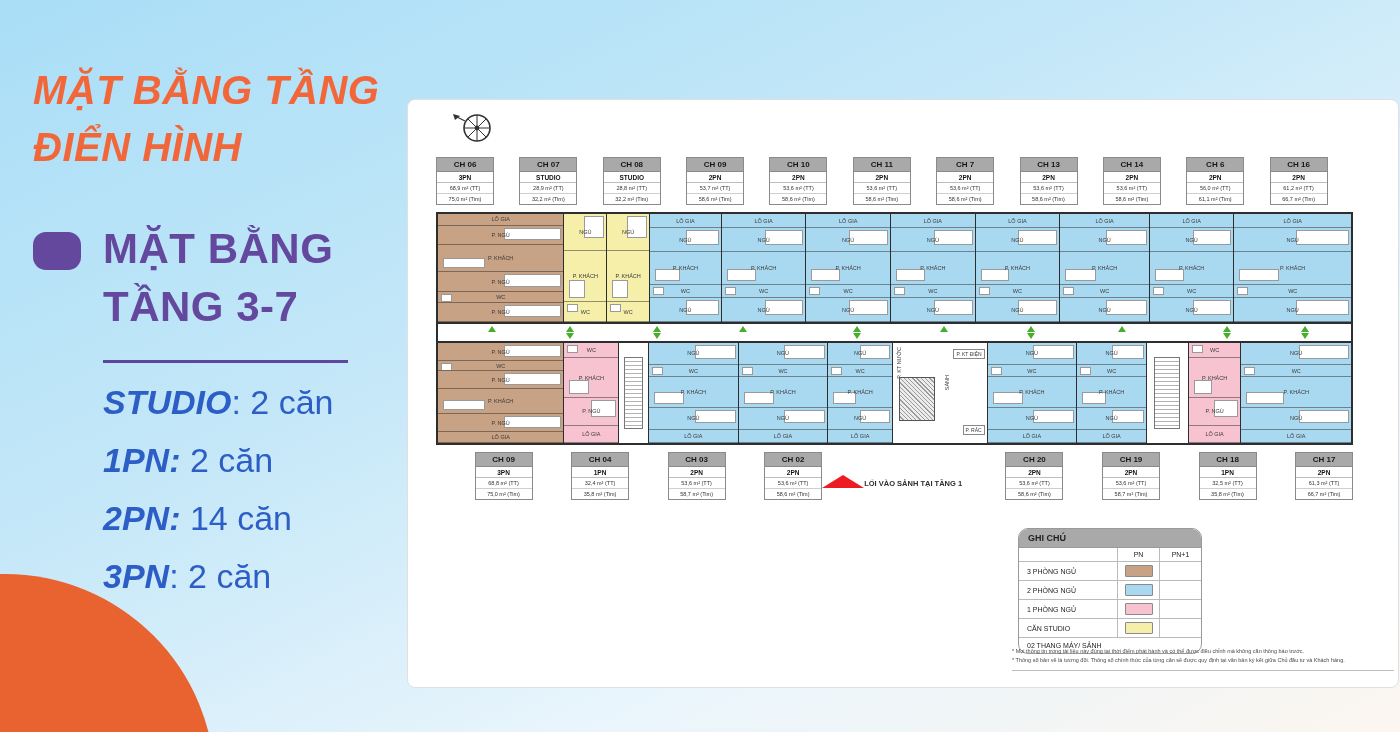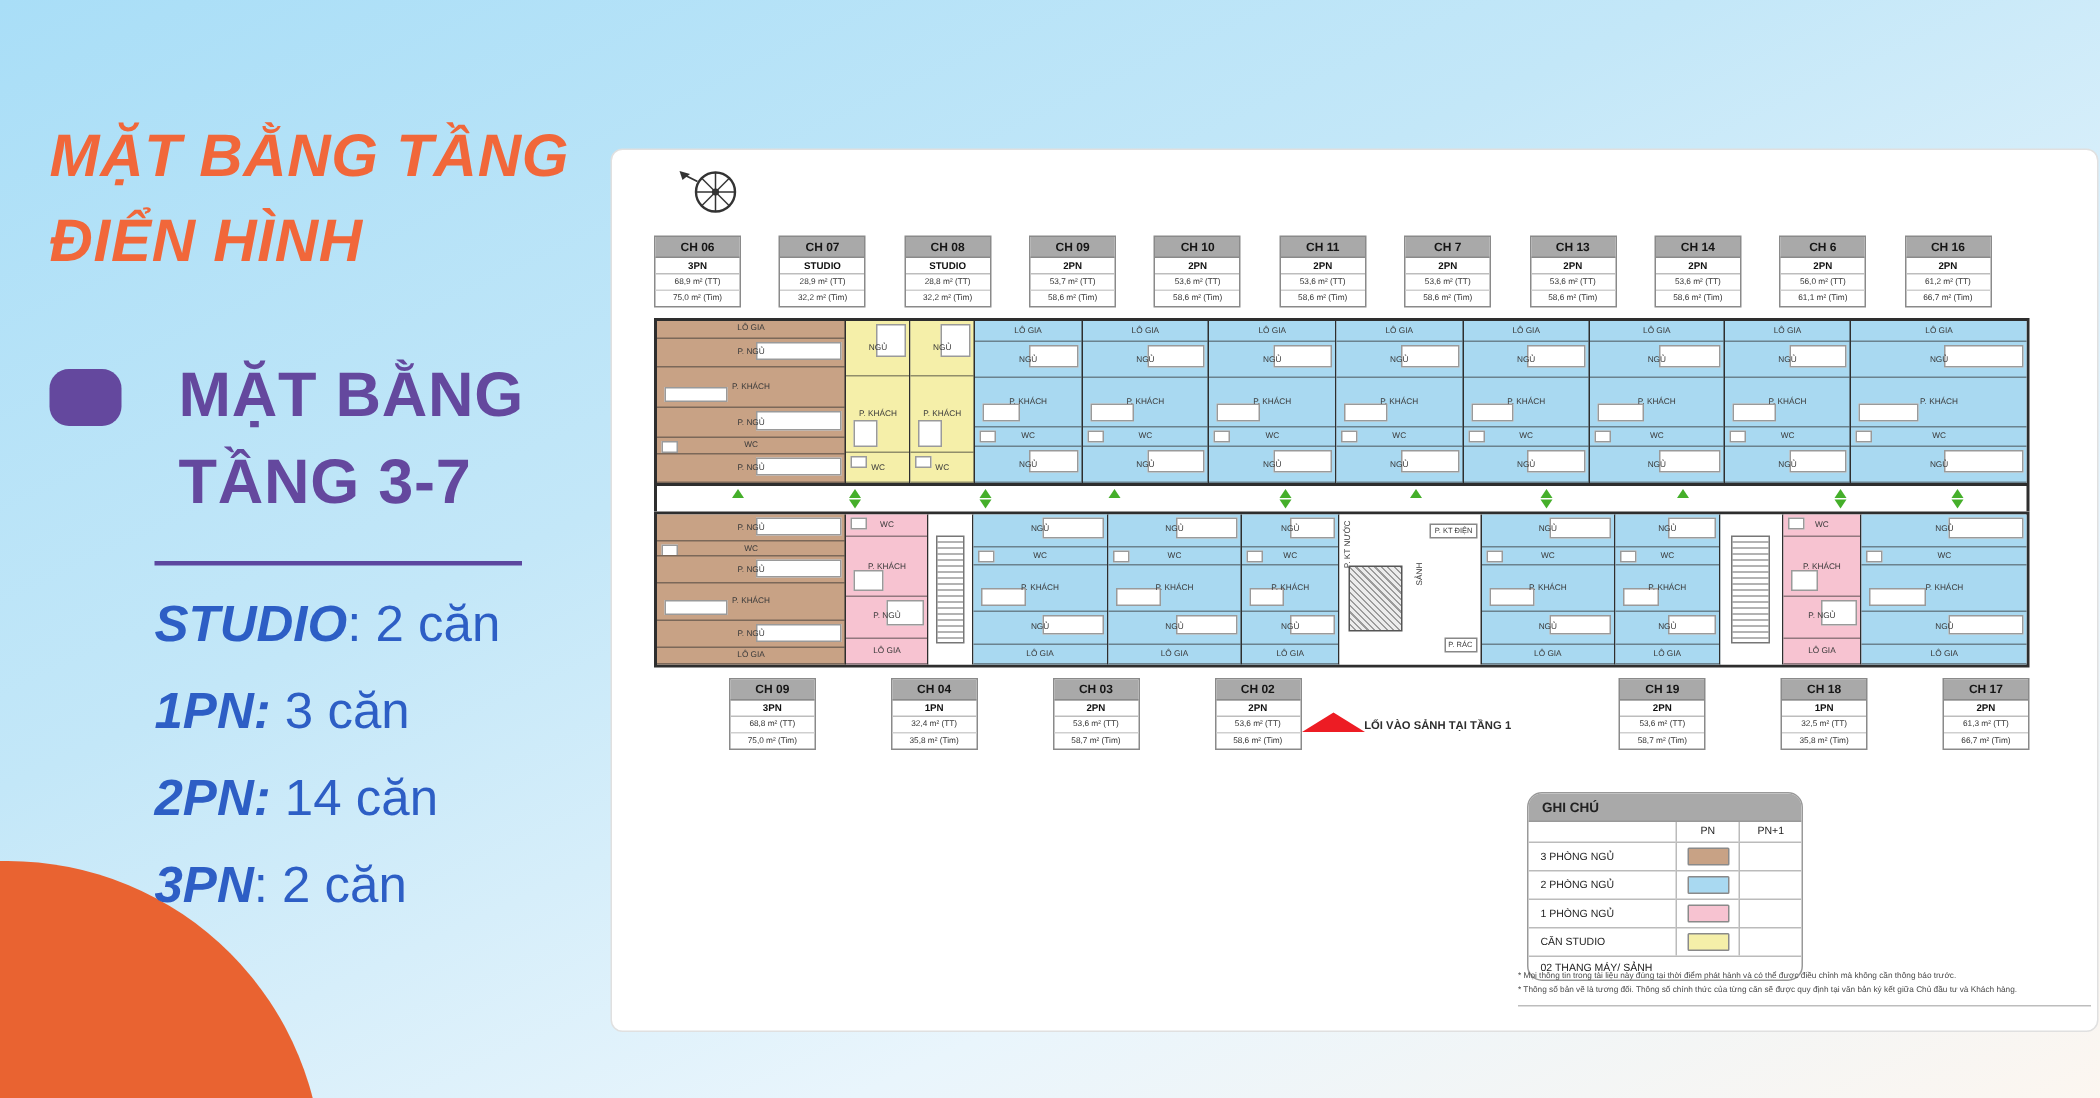--- a/index.html
+++ b/index.html
@@ -1,25 +1,25 @@
 <!DOCTYPE html>
 <html><head>
 <meta charset="utf-8">
 <style>
   html,body{margin:0;padding:0}
   #stage{position:relative;width:1400px;height:732px;overflow:hidden;
     font-family:"Liberation Sans",sans-serif;
     background:linear-gradient(155deg,#a9def7 0%,#c3e7f8 38%,#e9f5fc 72%,#fcf6f0 100%);}
   
   .orange-circle{position:absolute;left:-205px;top:574px;width:420px;height:420px;border-radius:50%;background:#e96331}
-  .sidebar{position:absolute;left:33px;top:76px;width:365px}
+  .sidebar{position:absolute;left:33px;top:62px;width:365px}
   .main-title{color:#f1673a;font-size:40px;font-weight:bold;font-style:italic;line-height:1.42;letter-spacing:.5px}
   .sub-row{display:flex;margin-top:44px}
   .bullet{width:48px;height:38px;border-radius:13px;background:#64489e;margin-top:12px;flex:0 0 auto}
-  .sub-title{color:#64489e;font-size:42px;font-weight:bold;line-height:1.38;margin-left:38px;letter-spacing:.5px}
+  .sub-title{color:#64489e;font-size:42px;font-weight:bold;line-height:1.38;margin-left:22px;letter-spacing:.5px}
   .divider{margin:24px 0 0 70px;width:245px;height:3px;background:#5c479f}
   .stats{margin:22px 0 0 70px}
   .stat{font-size:34px;color:#2d5ec5;margin-bottom:24px;line-height:1}
   .stat b{font-style:italic}
   
   .card{position:absolute;left:407px;top:99px;width:990px;height:587px;background:#fff;
         border:1px solid #e0e0e0;border-radius:8px}
   .compass{position:absolute;left:36px;top:4px}
   
   .lab-row{position:absolute;left:28px;width:917px;display:flex}
@@ -85,21 +85,21 @@
     <div class="sub-row">
       <div class="bullet"></div>
       <div class="sub-title">
         <div>MẶT BẰNG</div>
         <div>TẦNG 3-7</div>
       </div>
     </div>
     <div class="divider"></div>
     <div class="stats">
       <div class="stat"><b>STUDIO</b><span>: 2 căn</span></div>
-      <div class="stat"><b>1PN:</b><span> 3 căn</span></div>
+      <div class="stat"><b>1PN:</b><span> 2 căn</span></div>
       <div class="stat"><b>2PN:</b><span> 14 căn</span></div>
       <div class="stat"><b>3PN</b><span>: 2 căn</span></div>
     </div>
   </div>
 
   <div class="card">
     <svg class="compass" width="54" height="44" viewBox="0 0 54 44">
       <circle cx="33" cy="24" r="13" fill="none" stroke="#333" stroke-width="1.6"></circle>
       <g stroke="#333" stroke-width="1">
         <line x1="33" y1="11" x2="33" y2="37"></line>
@@ -687,20 +687,29 @@
             <div class="ar">58,6 m² (Tim)</div>
           </div>
         </div>
         <div class="ent">
           <div class="arrow" style="border-bottom-color: rgb(237, 28, 36);"></div>
           <div class="elabel">LỐI VÀO SẢNH TẠI TẦNG 1</div>
         </div>
         <div class="lab-cell">
           <div class="leader"></div>
           <div class="ubox">
+            <div class="hd">CH 20</div>
+            <div class="tp">2PN</div>
+            <div class="ar">53,6 m² (TT)</div>
+            <div class="ar">58,6 m² (Tim)</div>
+          </div>
+        </div>
+        <div class="lab-cell">
+          <div class="leader"></div>
+          <div class="ubox">
             <div class="hd">CH 19</div>
             <div class="tp">2PN</div>
             <div class="ar">53,6 m² (TT)</div>
             <div class="ar">58,7 m² (Tim)</div>
           </div>
         </div>
         <div class="lab-cell">
           <div class="leader"></div>
           <div class="ubox">
             <div class="hd">CH 18</div>

